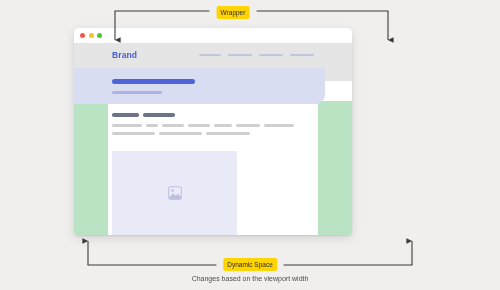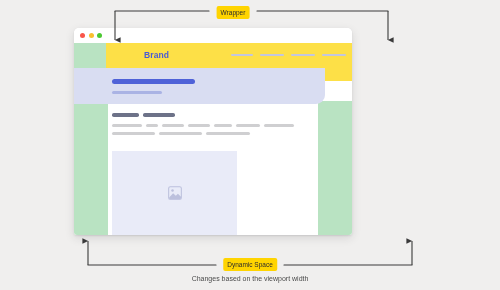--- a/index.html
+++ b/index.html
@@ -75,22 +75,21 @@
   .space-right { right: 0; }
   .space-top    { top: 0;  height: 25px; }
   .space-bottom { top: 58px; height: 134px; }
 
   
   .navbar {
     position: absolute;
     left: 0; top: 0;
     width: 100%;
     height: 38px;
-    background: #fde047;
-    margin-left: 32px;
+    background: #e5e5e5;
   }
   .brand {
     position: absolute;
     left: 38px;
     top: 7px;
     font-size: 8.5px;
     font-weight: bold;
     color: #4a5bd4;
     letter-spacing: .1px;
     line-height: 10px;

